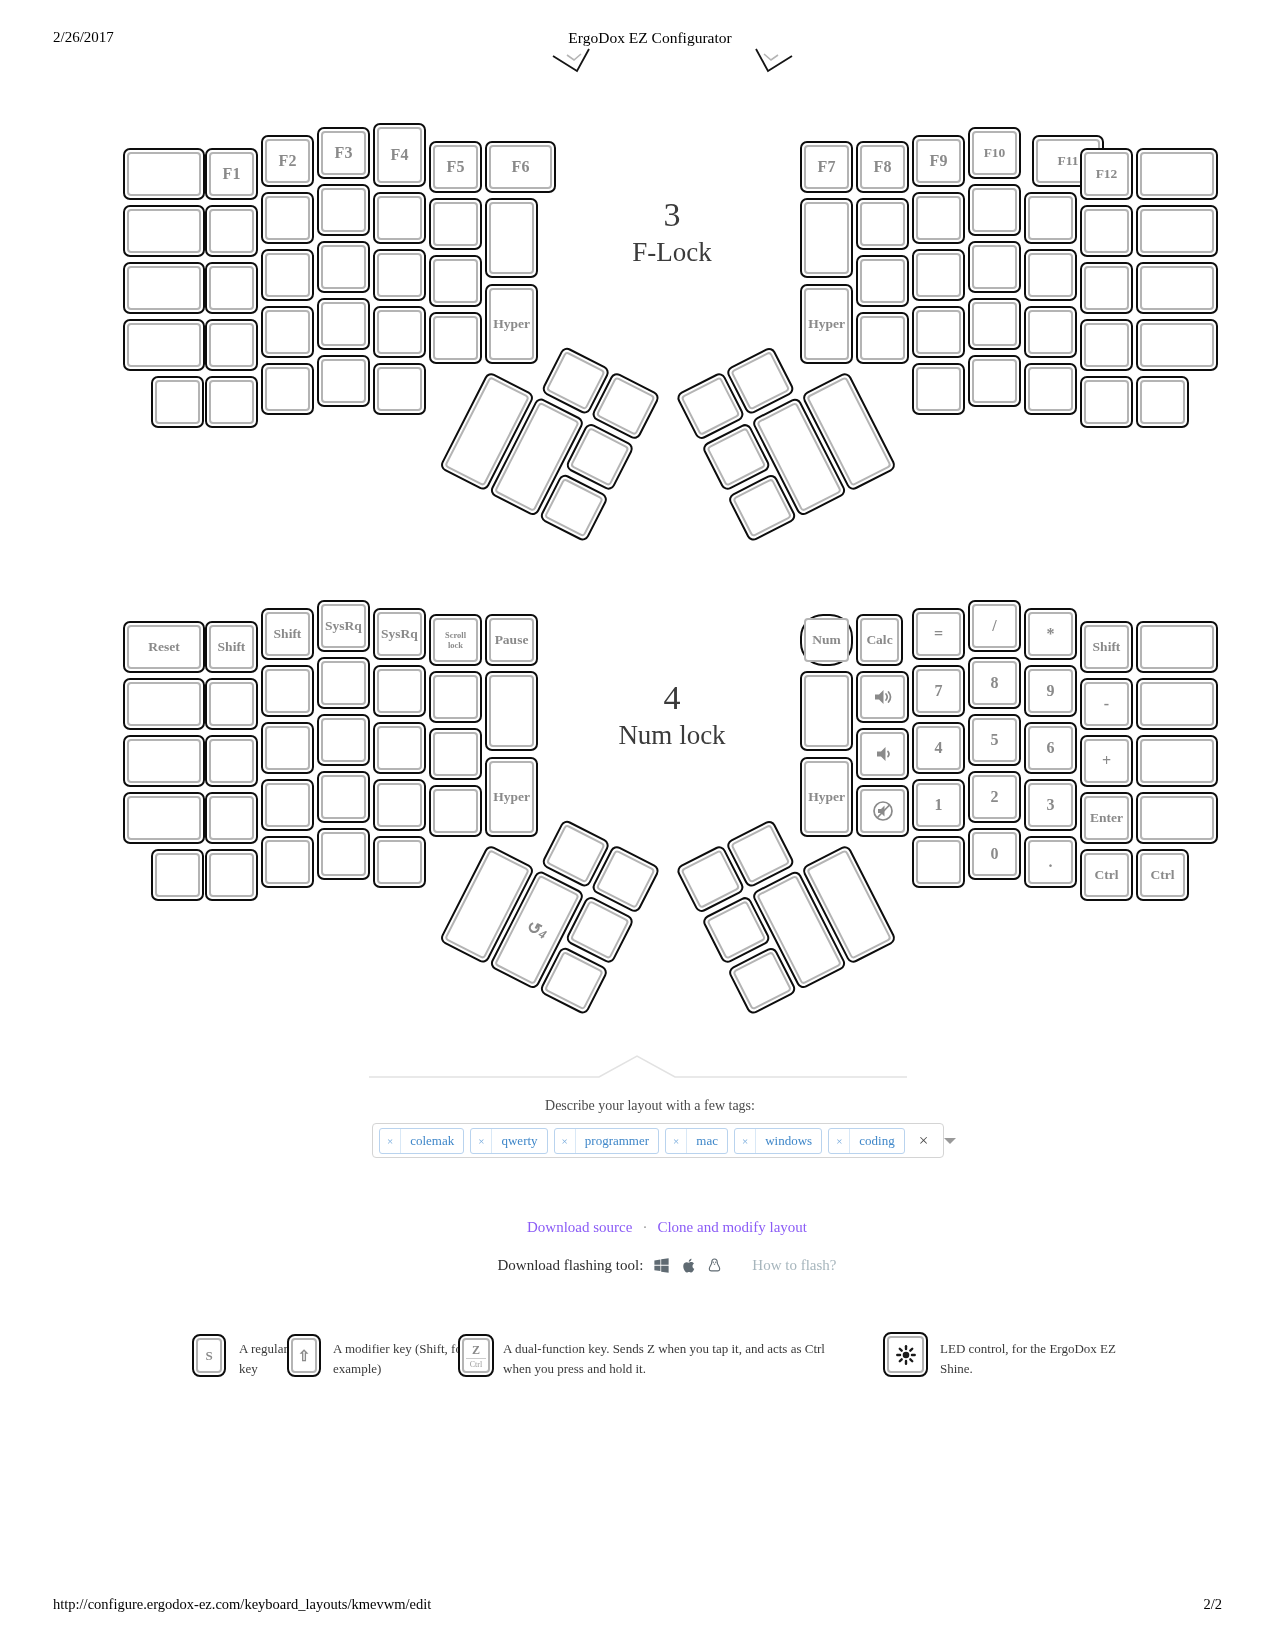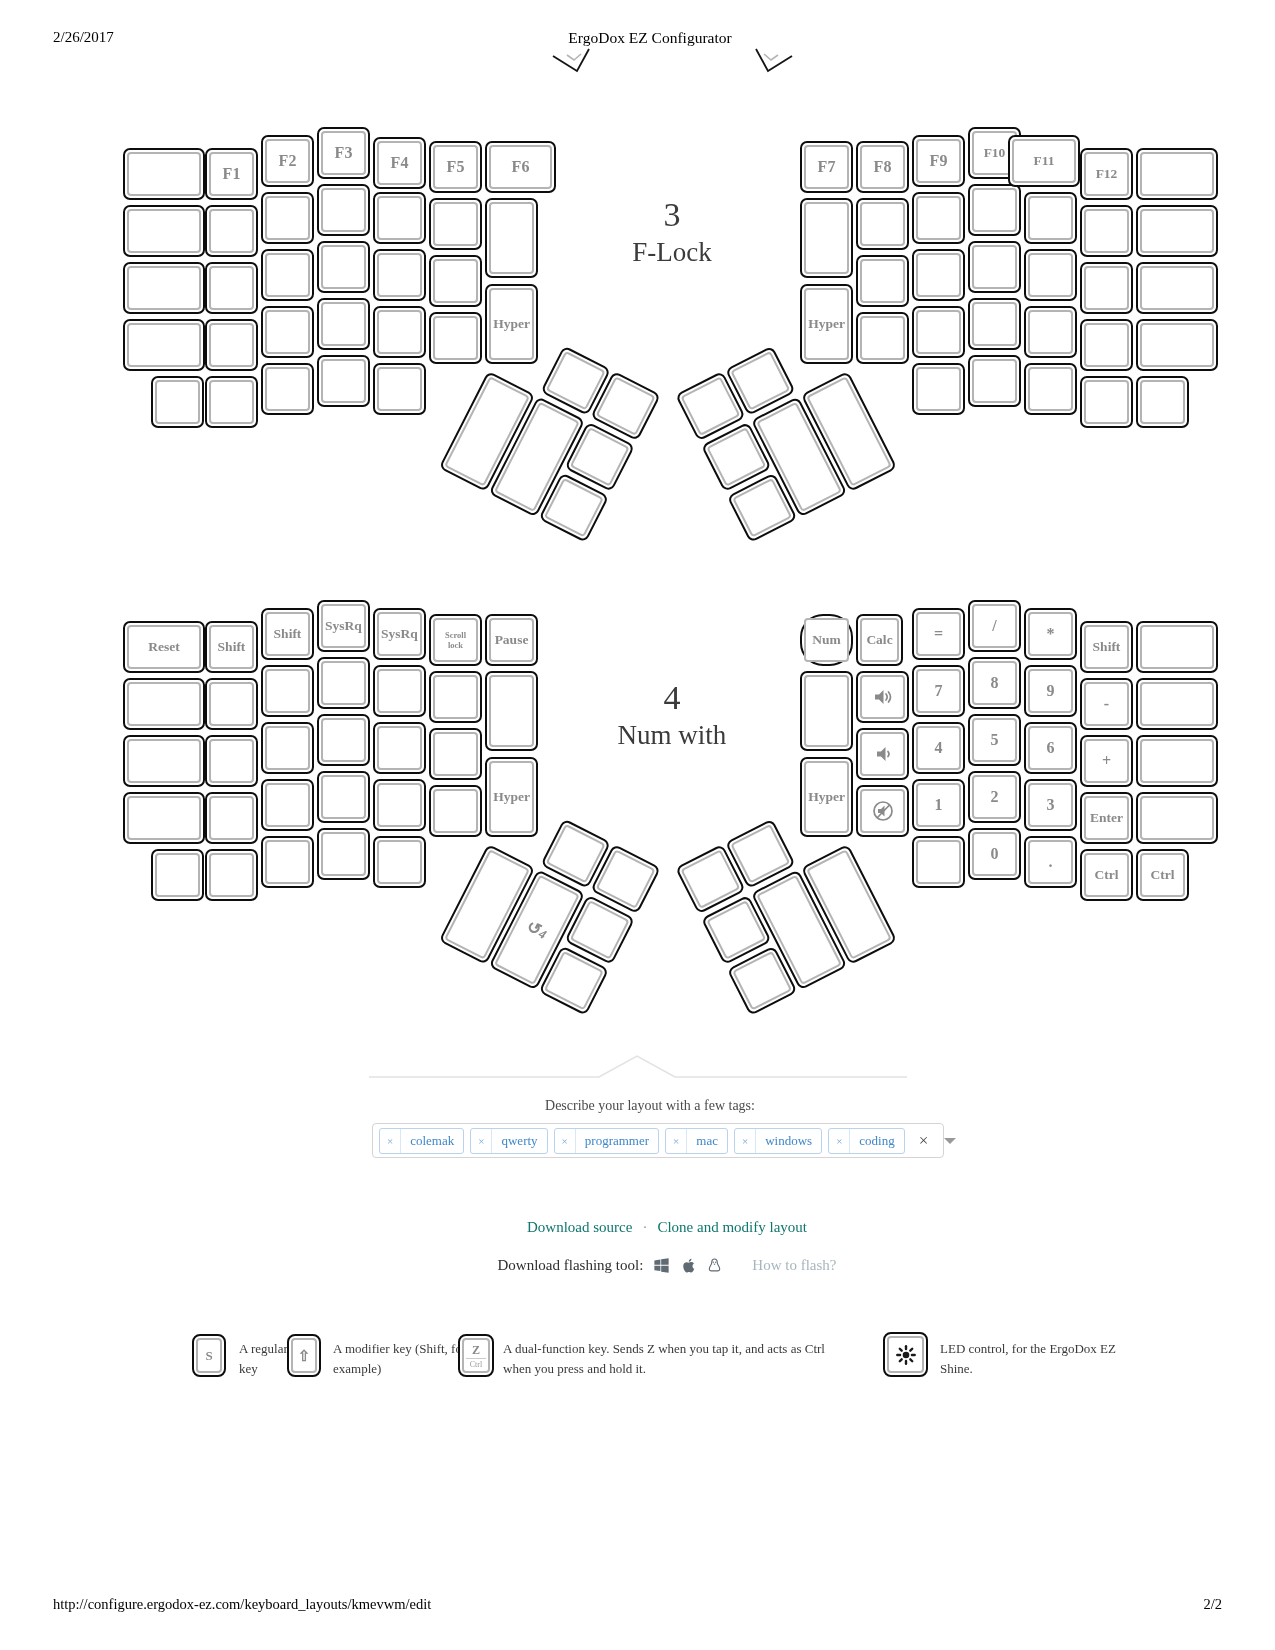--- a/index.html
+++ b/index.html
@@ -40,21 +40,21 @@
        color:#3f87c9;font-size:13px;background:#fff;}
   .tag-x{padding:0 7px;border-right:1px solid #d9e8f6;color:#74a9dc;font-size:11px;
          display:flex;align-items:center;cursor:pointer;}
   .tag-t{padding:0 9px;display:flex;align-items:center;}
   .clear-x{margin-left:8px;color:#4a4a4a;font-size:17px;cursor:pointer;line-height:1;}
   .caret{margin-left:10px;width:0;height:0;border-left:6px solid transparent;
          border-right:6px solid transparent;border-top:6px solid #999;cursor:pointer;}
 
   .links-row{position:absolute;left:367px;top:1219px;width:600px;text-align:center;
              font-size:15px;color:#31485e;}
-  .links-row a{color:#0f766e;text-decoration:none;cursor:pointer;}
+  .links-row a{color:#8b5cf6;text-decoration:none;cursor:pointer;}
   .links-sep{color:#9a9a9a;padding:0 10px;}
   .flash-row{position:absolute;left:367px;top:1256px;width:600px;display:flex;
              align-items:center;justify-content:center;font-size:15px;color:#2e2e2e;gap:9px;}
   .flash-row .os{display:flex;align-items:center;cursor:pointer;}
   .howflash{color:#a7b6bd;margin-left:20px;cursor:pointer;}
 
   
   .lkey{position:absolute;background:#fff;border:2.5px solid #0d0d0d;border-radius:8px;
         padding:2px;box-sizing:border-box;}
   .lkin{width:100%;height:100%;border:2px solid #b4b4b4;border-radius:4px;box-sizing:border-box;
@@ -78,21 +78,21 @@
   <svg class="artifact" style="left:751px;top:46px" width="44" height="30" transform="">
     <g transform="scale(-1,1) translate(-44,0)">
       <polyline points="3,10 27,25 39,3" fill="none" stroke="#151515" stroke-width="1.8"></polyline>
       <polyline points="17,9 24,14 31,8" fill="none" stroke="#b5b5b5" stroke-width="1.6"></polyline>
     </g>
   </svg>
 
   <div class="layer-num" style="top:196px">3</div>
   <div class="layer-name" style="top:237px">F-Lock</div>
   <div class="layer-num" style="top:679px">4</div>
-  <div class="layer-name" style="top:720px">Num with</div>
+  <div class="layer-name" style="top:720px">Num lock</div>
 
   <div id="kb3">
       <div class="key" style="left: 123px; top: 148px; width: 82px; height: 52px;">
         <div class="kin">
           <span class="klabel sym"></span>
         </div>
       </div>
       <div class="key" style="left: 123px; top: 205px; width: 82px; height: 52px;">
         <div class="kin">
           <span class="klabel sym"></span>
@@ -161,21 +161,21 @@
       <div class="key" style="left: 317px; top: 241px; width: 53px; height: 52px;">
         <div class="kin">
           <span class="klabel sym"></span>
         </div>
       </div>
       <div class="key" style="left: 317px; top: 298px; width: 53px; height: 52px;">
         <div class="kin">
           <span class="klabel sym"></span>
         </div>
       </div>
-      <div class="key" style="left: 373px; top: 137px; width: 53px; height: 52px;">
+      <div class="key" style="left: 373px; top: 123px; width: 53px; height: 64px;">
         <div class="kin">
           <span class="klabel sym">F4</span>
         </div>
       </div>
       <div class="key" style="left: 373px; top: 192px; width: 53px; height: 52px;">
         <div class="kin">
           <span class="klabel sym"></span>
         </div>
       </div>
       <div class="key" style="left: 373px; top: 249px; width: 53px; height: 52px;">
@@ -316,21 +316,21 @@
       <div class="key" style="left: 968px; top: 241px; width: 53px; height: 52px;">
         <div class="kin">
           <span class="klabel sym"></span>
         </div>
       </div>
       <div class="key" style="left: 968px; top: 298px; width: 53px; height: 52px;">
         <div class="kin">
           <span class="klabel sym"></span>
         </div>
       </div>
-      <div class="key" style="left: 1008px; top: 135px; width: 72px; height: 52px;">
+      <div class="key" style="left: 1032px; top: 135px; width: 72px; height: 52px;">
         <div class="kin">
           <span class="klabel">F11</span>
         </div>
       </div>
       <div class="key" style="left: 1024px; top: 192px; width: 53px; height: 52px;">
         <div class="kin">
           <span class="klabel sym"></span>
         </div>
       </div>
       <div class="key" style="left: 1024px; top: 249px; width: 53px; height: 52px;">

